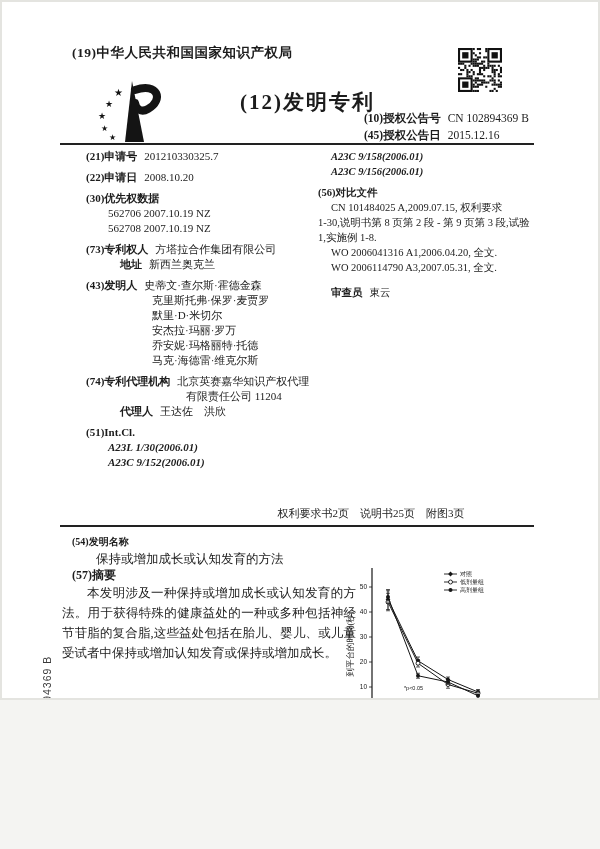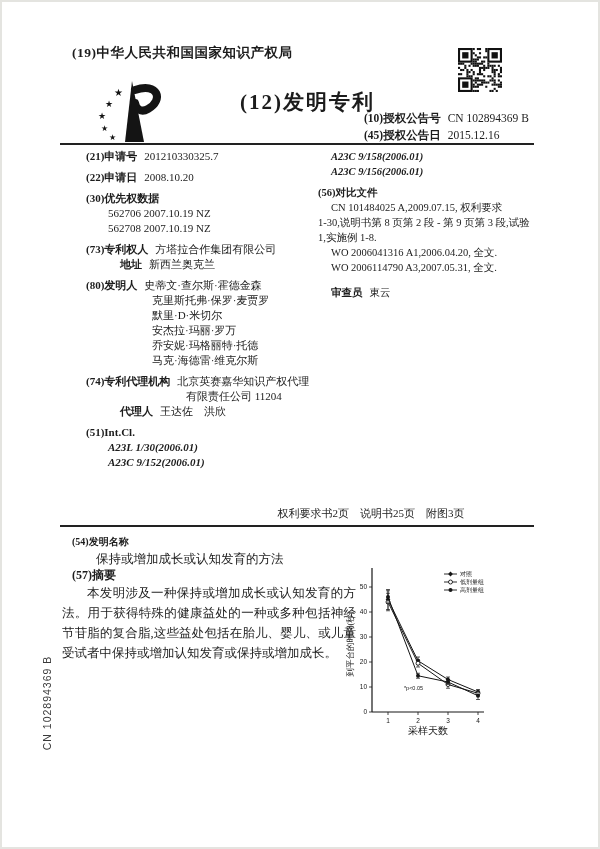--- a/index.html
+++ b/index.html
@@ -1,17 +1,17 @@
 <!DOCTYPE html>
 <html><head>
 <meta charset="utf-8">
 <style>
   html,body{margin:0;padding:0;background:#f4f4f2;}
   .page{
-    position:relative;width:600px;height:849px;margin:0 auto;
+    position:relative;width:600px;height:700px;margin:0 auto;
     background:#fff;box-sizing:border-box;border:2px solid #e4e4e0;
     font-family:"Liberation Serif","DejaVu Serif",serif;color:#1c1c1c;
     overflow:hidden;
   }
   .abs{position:absolute;}
   .office{left:70px;top:42px;font-size:13.5px;font-weight:bold;letter-spacing:.5px;}
   .doctype{left:238px;top:86px;font-size:21px;font-weight:bold;letter-spacing:2px;}
   .pubblock{left:362px;top:108px;font-size:11.5px;line-height:17px;}
   .pubblock .lbl{font-weight:bold;}
   .rule{left:58px;width:474px;height:2px;background:#222;}
@@ -220,21 +220,21 @@
     <div class="blk">
       <div class="lbl">(30)优先权数据</div>
       <div class="ind1">562706 2007.10.19 NZ</div>
       <div class="ind1">562708 2007.10.19 NZ</div>
     </div>
     <div class="blk">
       <div><span class="lbl">(73)专利权人</span><span class="val">方塔拉合作集团有限公司</span></div>
       <div class="ind2"><span class="lbl">地址</span><span class="val">新西兰奥克兰</span></div>
     </div>
     <div class="blk">
-      <div><span class="lbl">(80)发明人</span><span class="val">史蒂文·查尔斯·霍德金森</span></div>
+      <div><span class="lbl">(43)发明人</span><span class="val">史蒂文·查尔斯·霍德金森</span></div>
       <div class="ind72">克里斯托弗·保罗·麦贾罗</div>
       <div class="ind72">默里·D·米切尔</div>
       <div class="ind72">安杰拉·玛丽·罗万</div>
       <div class="ind72">乔安妮·玛格丽特·托德</div>
       <div class="ind72">马克·海德雷·维克尔斯</div>
     </div>
     <div class="blk">
       <div><span class="lbl">(74)专利代理机构</span><span class="val">北京英赛嘉华知识产权代理</span></div>
       <div class="ind74">有限责任公司 11204</div>
       <div class="ind2"><span class="lbl">代理人</span><span class="val">王达佐　洪欣</span></div>

